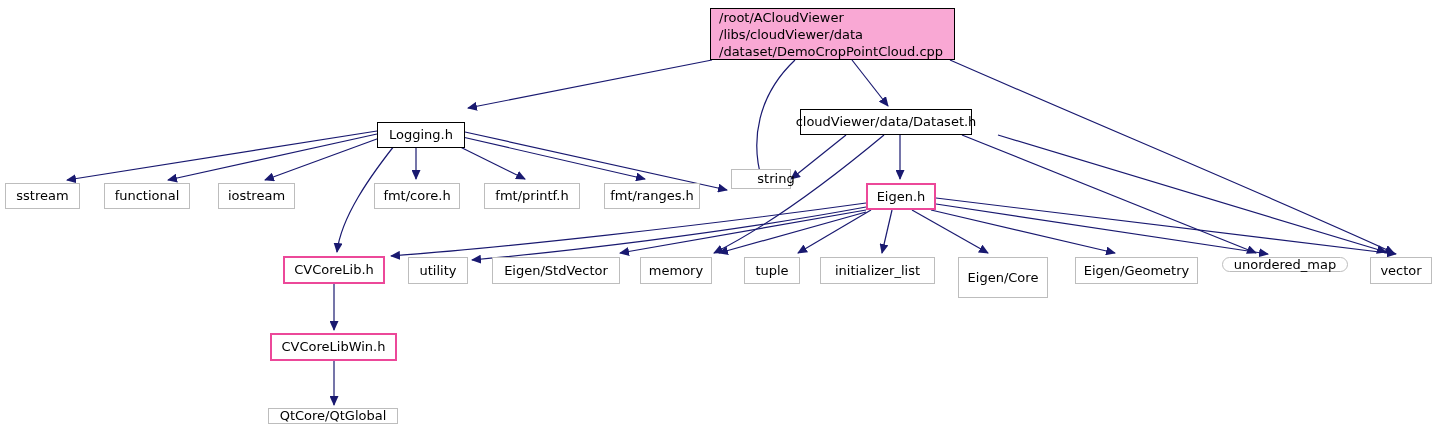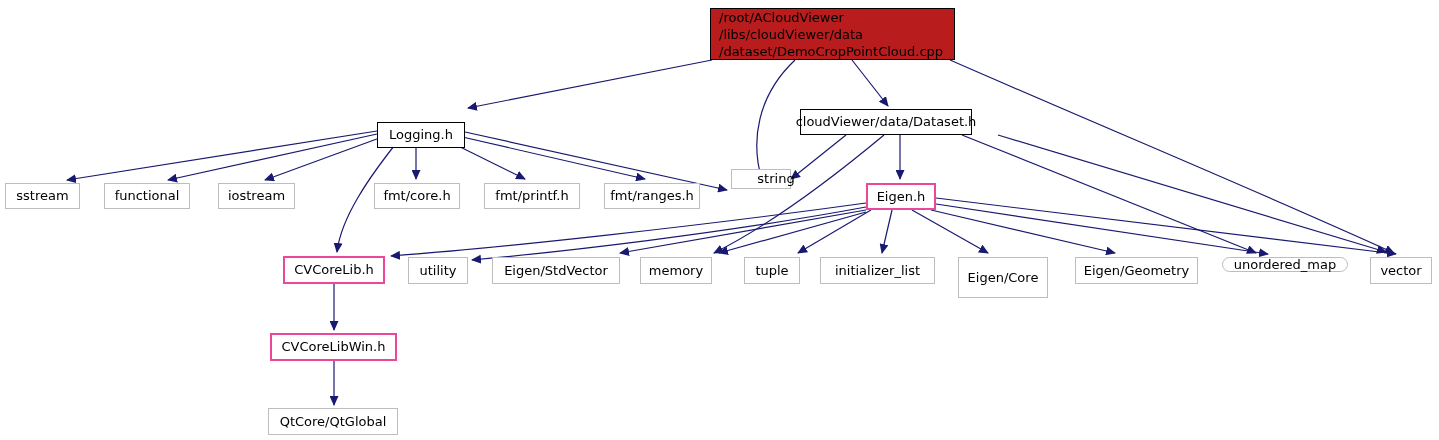--- a/index.html
+++ b/index.html
@@ -20,21 +20,21 @@
     background:#ffffff;
     font-size:13px;color:#000000;
     white-space:nowrap;
     line-height:16px;
     cursor:pointer;
   }
   .node.leaf{border:1px solid #bdbdbd;}
   .node.internal{border:1px solid #000000;}
   .node.bold{border:2px solid #ec4899;}
   .node.root{
-    background:#b91c1c;
+    background:#f9a8d4;
     border:1px solid #000000;
     align-items:flex-start;
     padding-left:8px;
     line-height:17px;
     cursor:default;
     text-align:center;
   }
 </style>
 </head>
 <body>
@@ -138,17 +138,17 @@
       </div>
       <div class="node leaf" style="left: 1222px; top: 257px; width: 126px; height: 15px; border-radius: 8px;">
         <span>unordered_map</span>
       </div>
       <div class="node leaf" style="left: 1370px; top: 257px; width: 62px; height: 27px;">
         <span>vector</span>
       </div>
       <div class="node bold" style="left: 270px; top: 333px; width: 127px; height: 28px;">
         <span>CVCoreLibWin.h</span>
       </div>
-      <div class="node leaf" style="left: 268px; top: 408px; width: 130px; height: 27px;">
+      <div class="node leaf" style="left: 268px; top: 408px; width: 130px; height: 16px;">
         <span>QtCore/QtGlobal</span>
       </div>
     </div>
 </div>
 
 </body></html>

